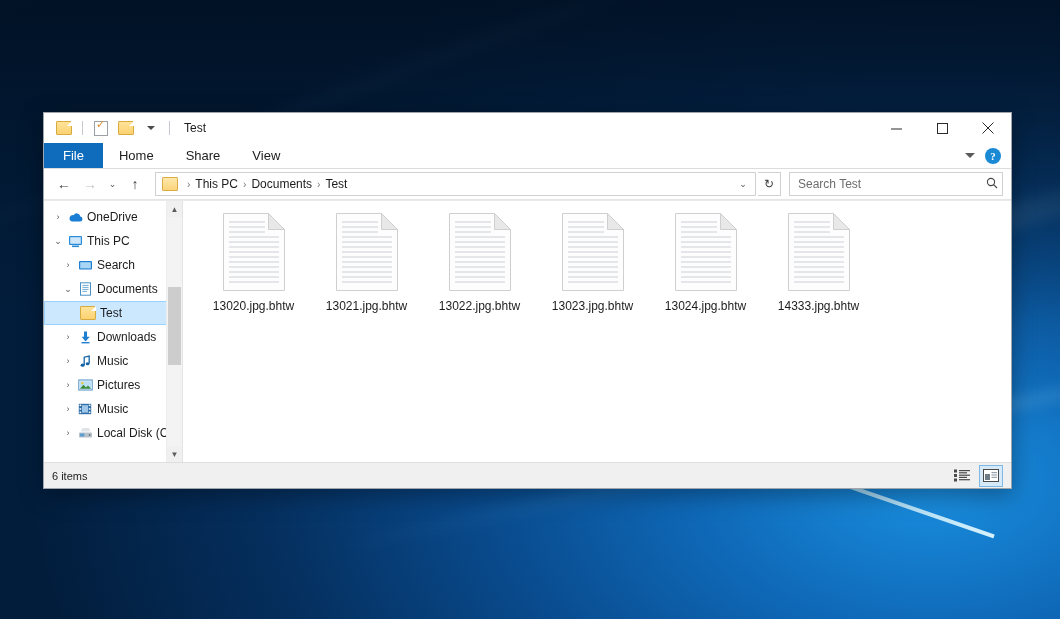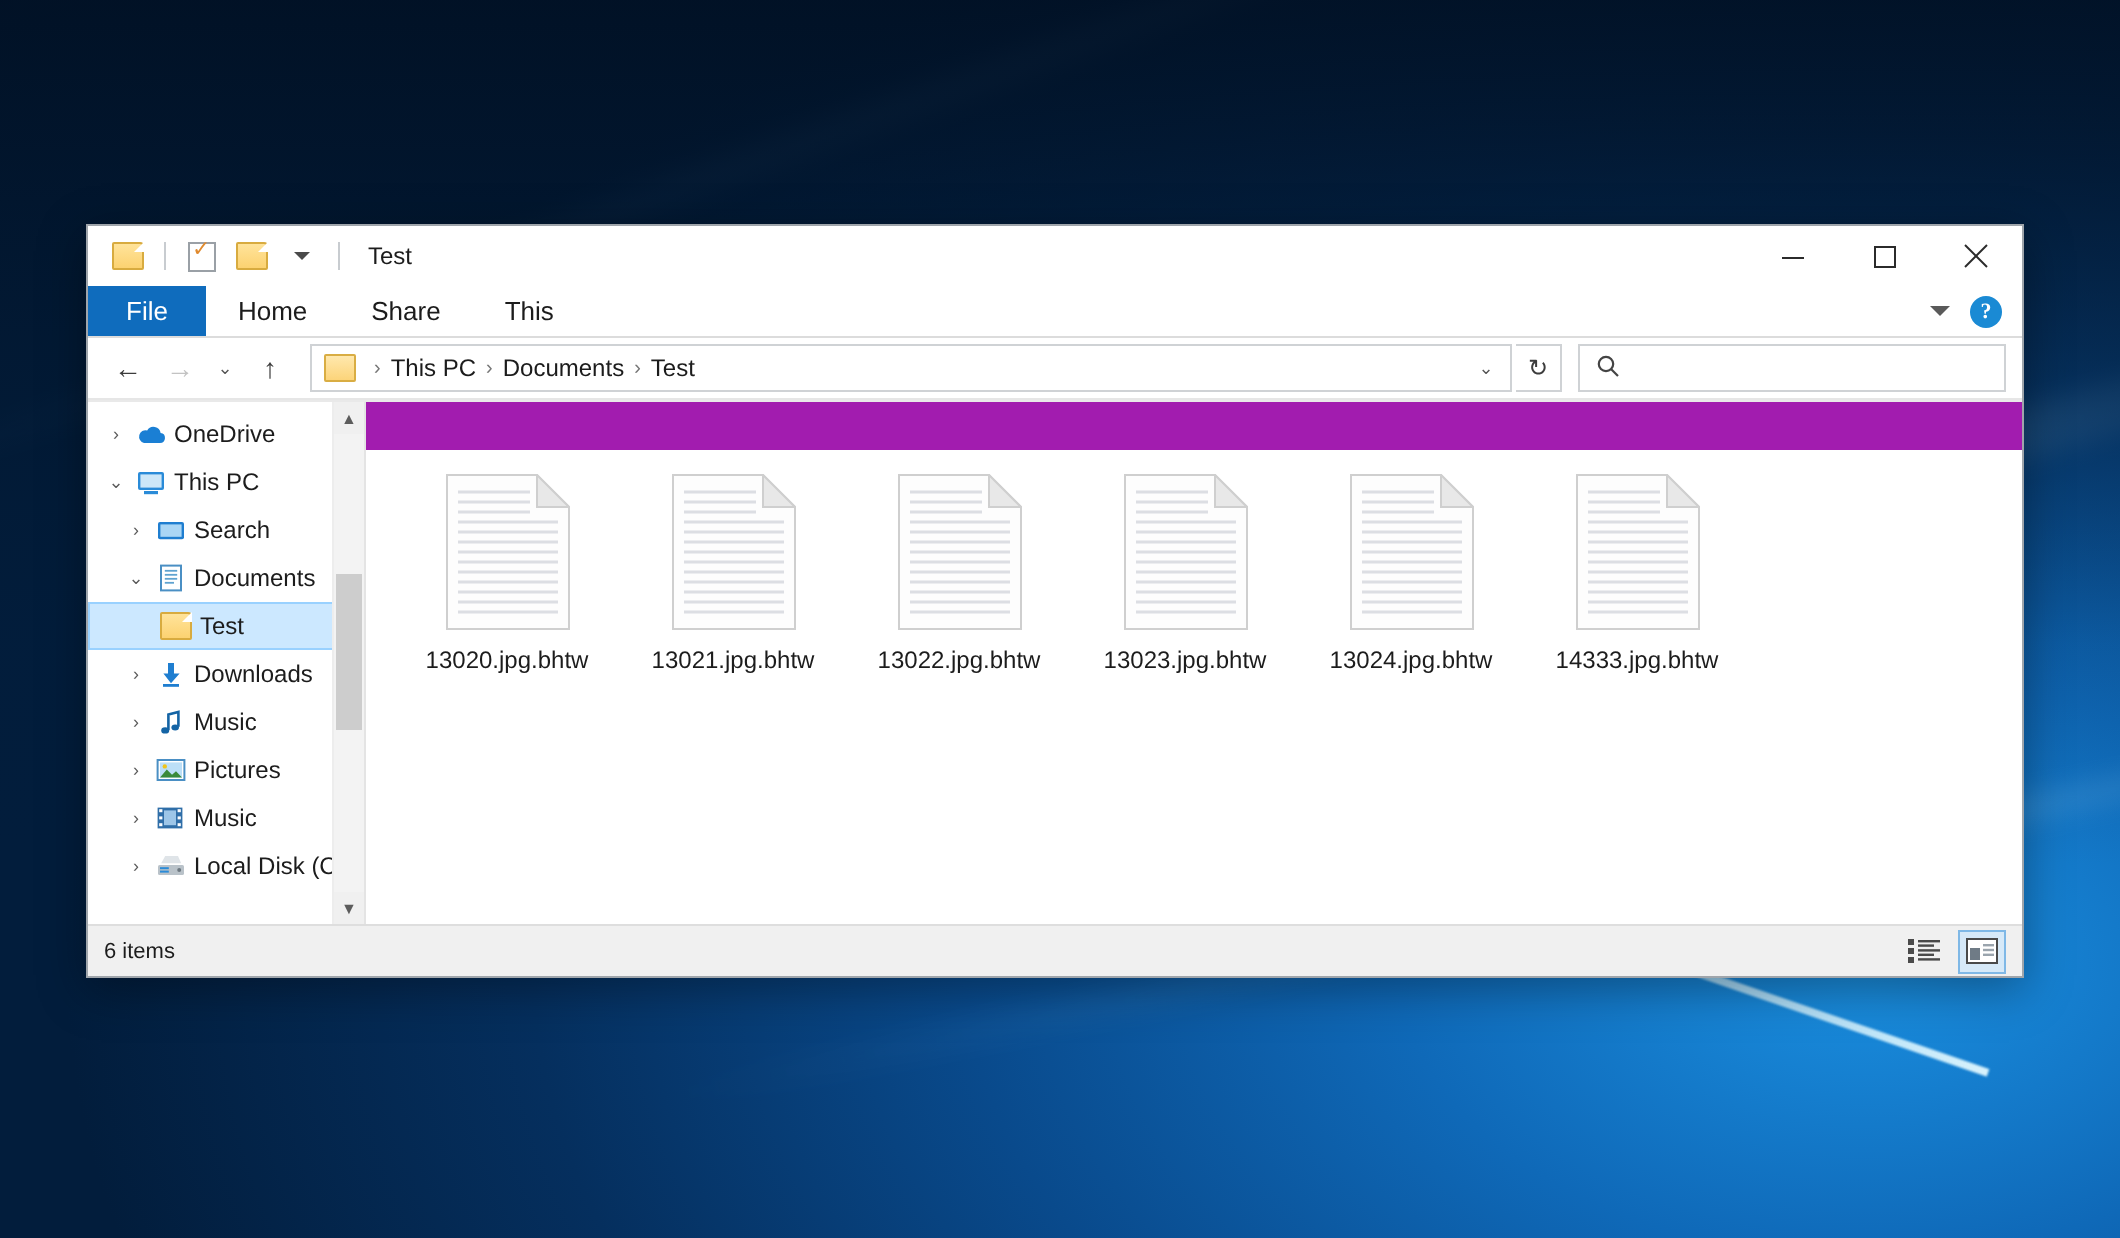--- a/index.html
+++ b/index.html
@@ -254,21 +254,20 @@
   .ns-arrow { width: 15px; height: 16px; display:flex; align-items:center; justify-content:center; font-size:8px; color:#5c5c5c; background:#f0f0f0; }
   .ns-track { flex:1; width:15px; position: relative; }
   .ns-thumb { position:absolute; left:1px; width:13px; top:70px; height:78px; background:#cdcdcd; }
 
   .content {
     flex: 1 1 auto;
     background: #ffffff;
     position: relative;
     padding: 8px 0 0 14px;
     overflow: hidden;
-    margin-top: 24px;
   }
   .filegrid { display: flex; flex-wrap: wrap; align-content: flex-start; }
   .file-item {
     width: 113px;
     padding: 4px 0 6px 0;
     display: flex; flex-direction: column; align-items: center;
     margin-right: 0px;
   }
   .doc-icon {
     width: 62px; height: 78px;
@@ -355,21 +354,21 @@
             <line x1="11.5" y1="0.5" x2="0.5" y2="11.5" stroke="#2b2b2b" stroke-width="1"></line>
           </svg>
       </div>
     </div>
   </div>
 
   <div class="ribbon">
     <div class="tab file">File</div>
     <div class="tab">Home</div>
     <div class="tab">Share</div>
-    <div class="tab">This</div>
+    <div class="tab">View</div>
     <div class="ribbon-right">
       <div class="chev-down"></div>
       <div class="help-icon">?</div>
     </div>
   </div>
 
   <div class="addressbar">
     <div class="nav-btn">←</div>
     <div class="nav-btn disabled">→</div>
     <div class="nav-btn small">⌄</div>
@@ -382,20 +381,21 @@
       <span class="crumb-sep">›</span>
       <span class="crumb-item">Documents</span>
       <span class="crumb-sep">›</span>
       <span class="crumb-item">Test</span>
       <span class="crumb-tail"></span>
       <span class="crumb-caret">⌄</span>
     </div>
     <div class="refresh-btn">↻</div>
 
     <div class="searchbox">
+      <span class="search-ph">Search Test</span>
       <span class="search-icon">
         <svg width="12" height="12" viewBox="0 0 12 12">
             <circle cx="5" cy="5" r="3.6" fill="none" stroke="#444" stroke-width="1.1"></circle>
             <line x1="7.6" y1="7.6" x2="11" y2="11" stroke="#444" stroke-width="1.1"></line>
           </svg>
       </span>
     </div>
   </div>
 
   <div class="wbody">

